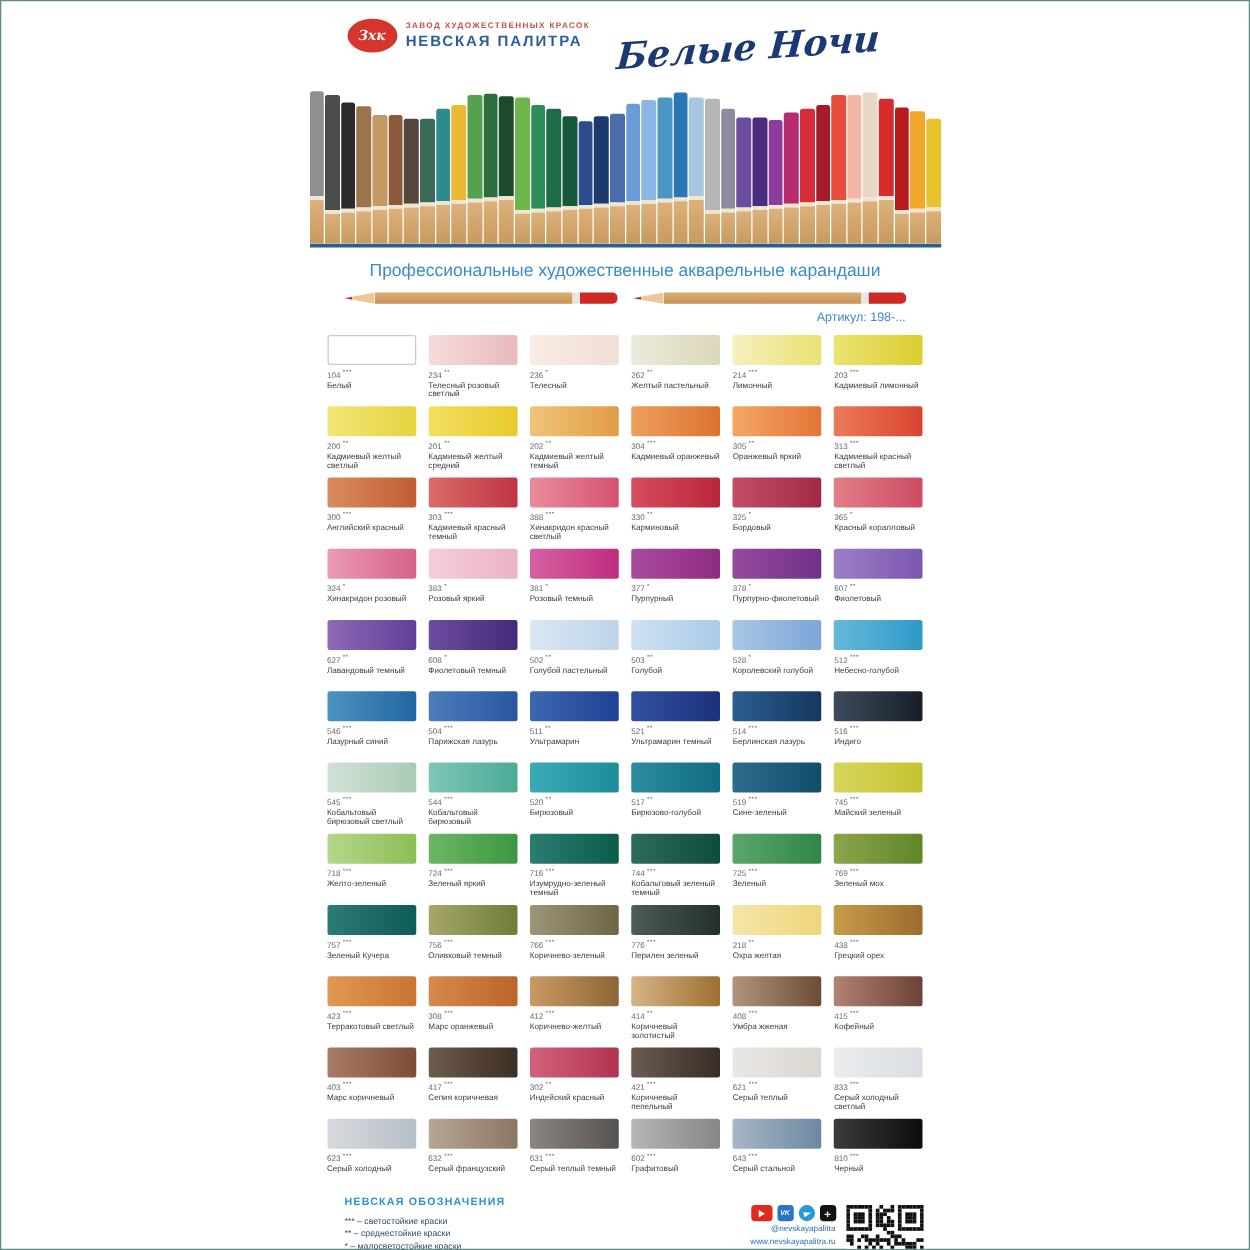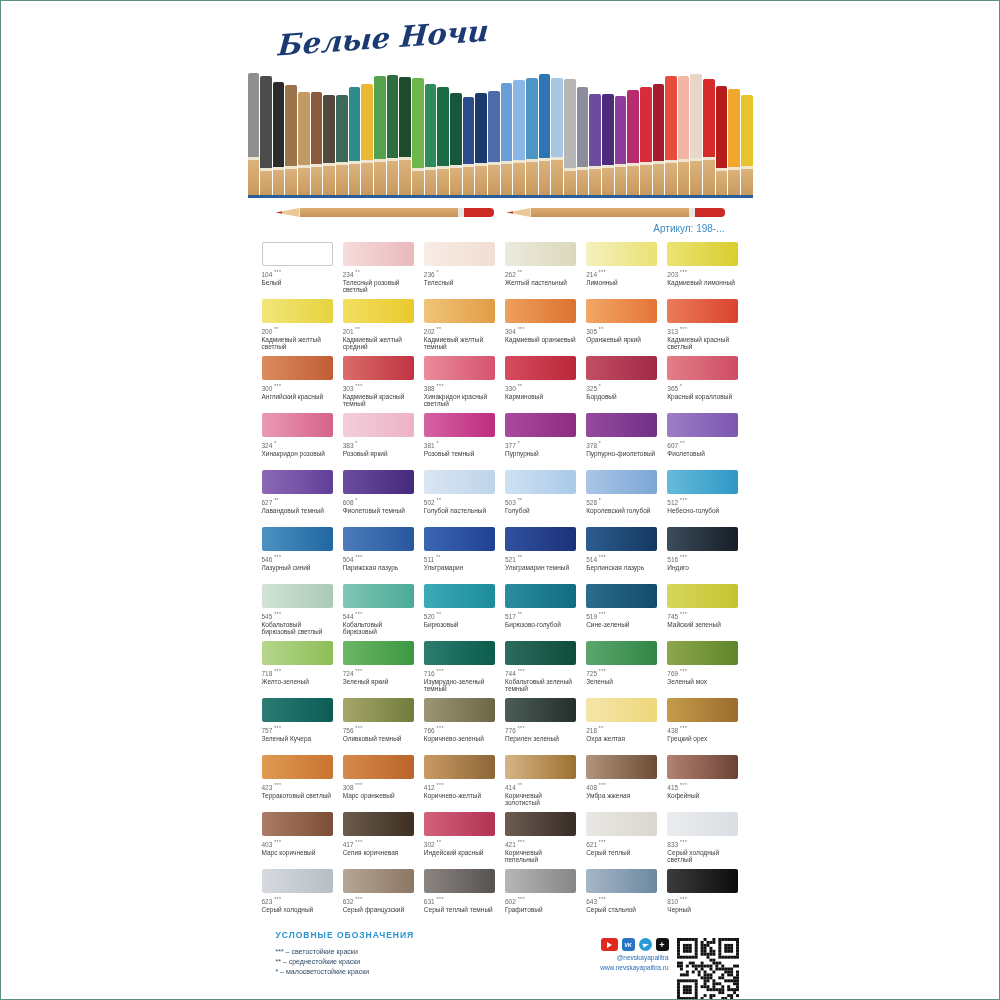--- a/index.html
+++ b/index.html
@@ -59,20 +59,27 @@
   .handle, .site { color:#2b6db4; font-size:6.5px; }
   .qr { width:62px; height:62px; background:#fff; }
 </style>
 </head>
 <body>
 
 <div class="page">
   <div class="content">
 
     <div class="hdr">
+      <div class="logo-group">
+        <div class="logo-badge">Зхк</div>
+        <div class="logo-lines">
+          <div class="logo-top">ЗАВОД ХУДОЖЕСТВЕННЫХ КРАСОК</div>
+          <div class="logo-bottom">НЕВСКАЯ ПАЛИТРА</div>
+        </div>
+      </div>
       <div class="brand-script">Белые Ночи</div>
     </div>
 
     <div class="band" id="band">
         <div class="pencil-col">
           <div style="height:4px"></div>
           <div style="flex:0 0 84px;background:#8f8f8f;border-radius:2px 2px 0 0"></div>
           <div style="height:3px;background:#efe6d2"></div>
           <div style="flex:1;background:linear-gradient(180deg,#dcb27c,#c79a5e)"></div>
         </div>
@@ -306,20 +313,21 @@
         </div>
         <div class="pencil-col">
           <div style="height:26px"></div>
           <div style="flex:0 0 71px;background:#e8c42c;border-radius:2px 2px 0 0"></div>
           <div style="height:3px;background:#efe6d2"></div>
           <div style="flex:1;background:linear-gradient(180deg,#dcb27c,#c79a5e)"></div>
         </div>
       </div>
     <div class="rule"></div>
 
+    <div class="title">Профессиональные художественные акварельные карандаши</div>
 
     <div class="pencils-row">
       <div class="pencil">
         <div class="p-tip"></div>
         <div class="p-body"></div>
         <div class="p-band"></div>
         <div class="p-cap"></div>
       </div>
       <div class="pencil">
         <div class="p-tip"></div>
@@ -689,21 +697,21 @@
         </div>
         <div class="cell">
           <div class="sw" style="background: linear-gradient(90deg, rgb(60, 60, 60), rgb(12, 12, 12));"></div>
           <div class="code">810 <span class="stars">***</span></div>
           <div class="cname">Черный</div>
         </div>
       </div>
 
     <div class="foot">
       <div>
-        <div class="legend-head">УСЛОВНЫЕ ОБОЗНАЧЕНИЯ</div>
+        <div class="legend-head">НЕВСКАЯ ОБОЗНАЧЕНИЯ</div>
         <div class="legend-items" id="legend-items">
             <div class="legend-item">*** – светостойкие краски</div>
             <div class="legend-item">** – среднестойкие краски</div>
             <div class="legend-item">* – малосветостойкие краски</div>
           </div>
       </div>
       <div class="foot-right">
         <div class="social-col">
           <div class="social-row" id="social-row">
               <div class="ic ic-yt">

